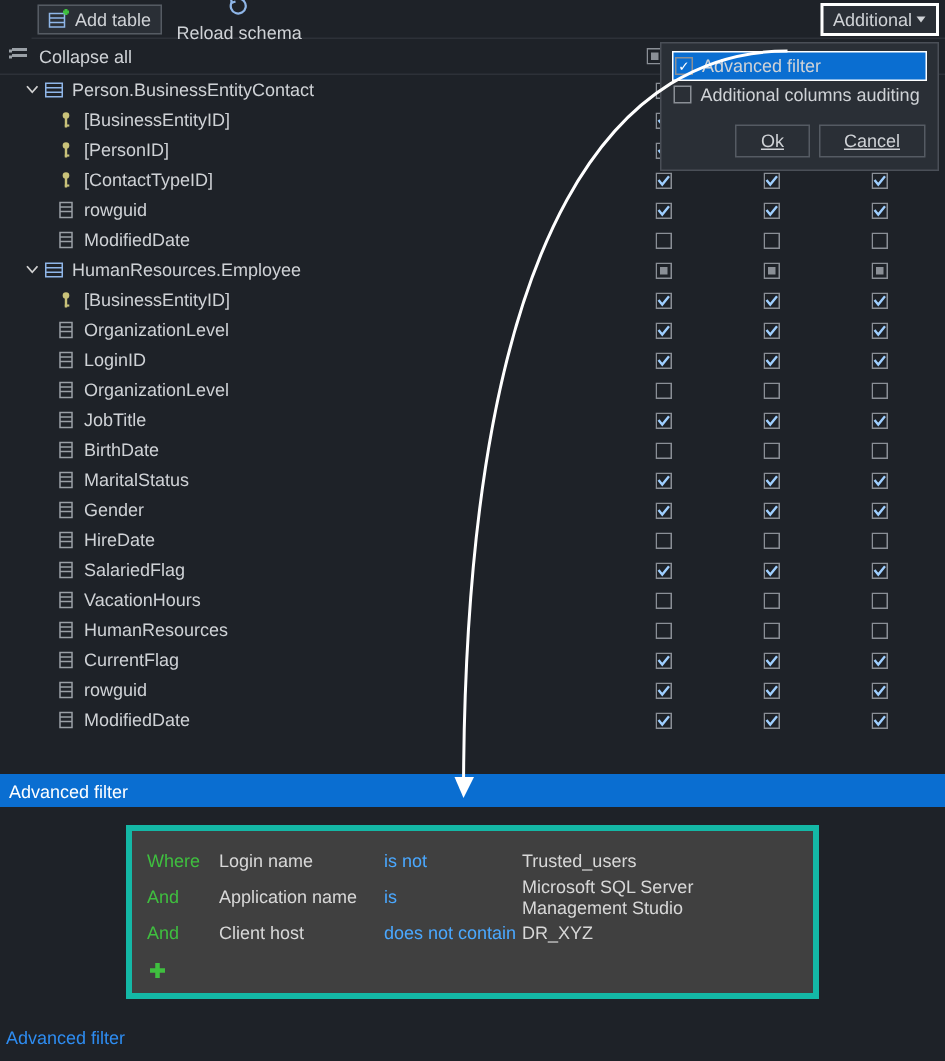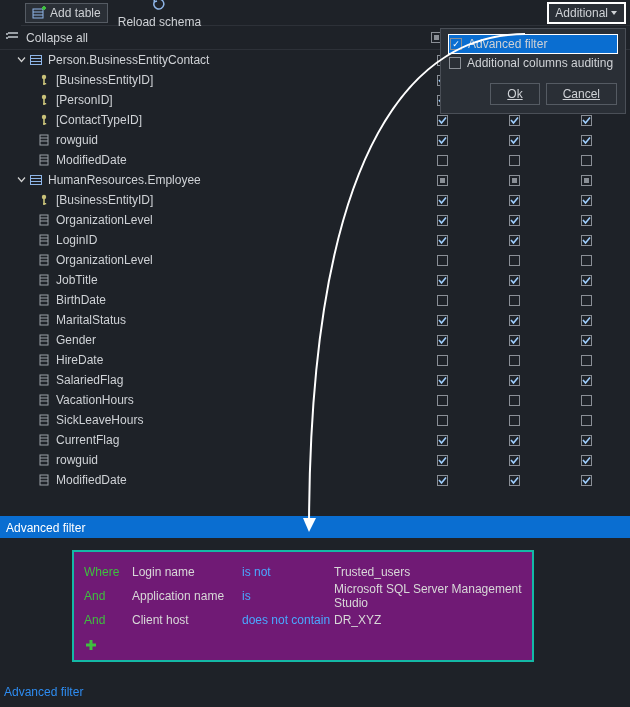--- a/index.html
+++ b/index.html
@@ -22,21 +22,21 @@
   .lvl2 { padding-left: 36px; }
   .node-icon { width: 16px; display: inline-flex; justify-content: center; margin-right: 4px; }
   .node-label { flex: 0 0 auto; color: #cfd2d6; }
   .checks { margin-left: auto; display: flex; gap: 0; padding-right: 8px; }
   .chk { width: 72px; display: flex; justify-content: center; align-items: center; }
   .chk svg { display:block; }
 
   .filter-header { height: 22px; background: #0a6ed1; color: #fff; display: flex; align-items: center; padding: 0 6px; border-top: 1px solid #0a6ed1; }
 
   .filter-panel { padding: 12px 8px 8px 72px; }
-  .filter-box { border: 2px solid #14b8a6; background: #701a75; padding: 8px 10px 4px 10px; width: 462px; }
+  .filter-box { border: 4px solid #14b8a6; background: #404040; padding: 8px 10px 4px 10px; width: 462px; margin-left: 12px; }
   .frow { display: flex; align-items: center; height: 24px; }
   .fc-conj { width: 48px; color: #3fbf3f; }
   .fc-field { width: 110px; color: #d8d8d8; }
   .fc-op { width: 92px; color: #4aa8ff; }
   .fc-val { flex: 1; color: #d8d8d8; }
   .add-row { padding: 2px 0 0 0; }
   .add-row svg { display:block; }
 
   .footer-link { position: absolute; left: 4px; bottom: 8px; color: #2e8cf0; cursor: pointer; }
 
@@ -649,21 +649,21 @@
         </div>
       </div>
       <div class="tree-row lvl2">
         <span class="node-icon">
           <svg width="12" height="14" viewBox="0 0 12 14">
             <rect x="2" y="2" width="8" height="10" fill="none" stroke="#9aa0a6"></rect>
             <line x1="2" y1="5" x2="10" y2="5" stroke="#9aa0a6"></line>
             <line x1="2" y1="8" x2="10" y2="8" stroke="#9aa0a6"></line>
           </svg>
         </span>
-        <span class="node-label">SickLeaveHours</span>
+        <span class="node-label">HumanResources</span>
         <div class="checks">
           <div class="chk">
             <svg width="11" height="11">
               <rect x="0.5" y="0.5" width="10" height="10" fill="none" stroke="#8a8f96"></rect>
             </svg>
           </div>
           <div class="chk">
             <svg width="11" height="11">
               <rect x="0.5" y="0.5" width="10" height="10" fill="none" stroke="#8a8f96"></rect>
             </svg>

